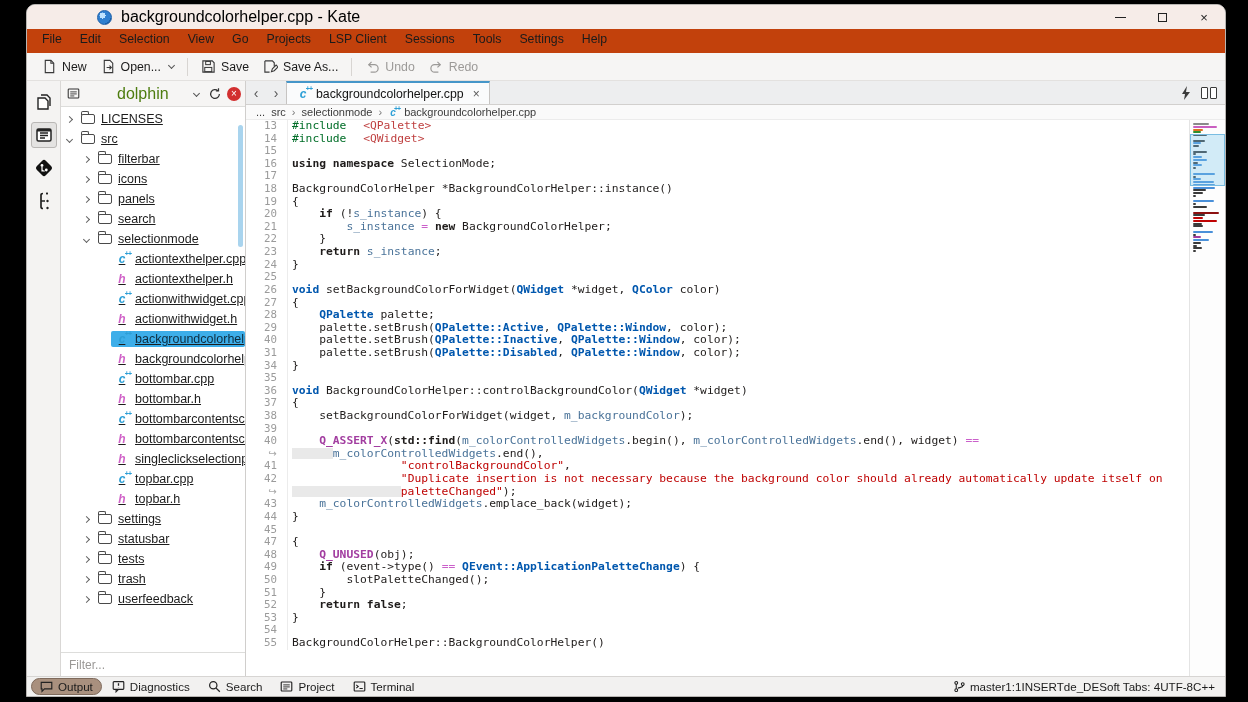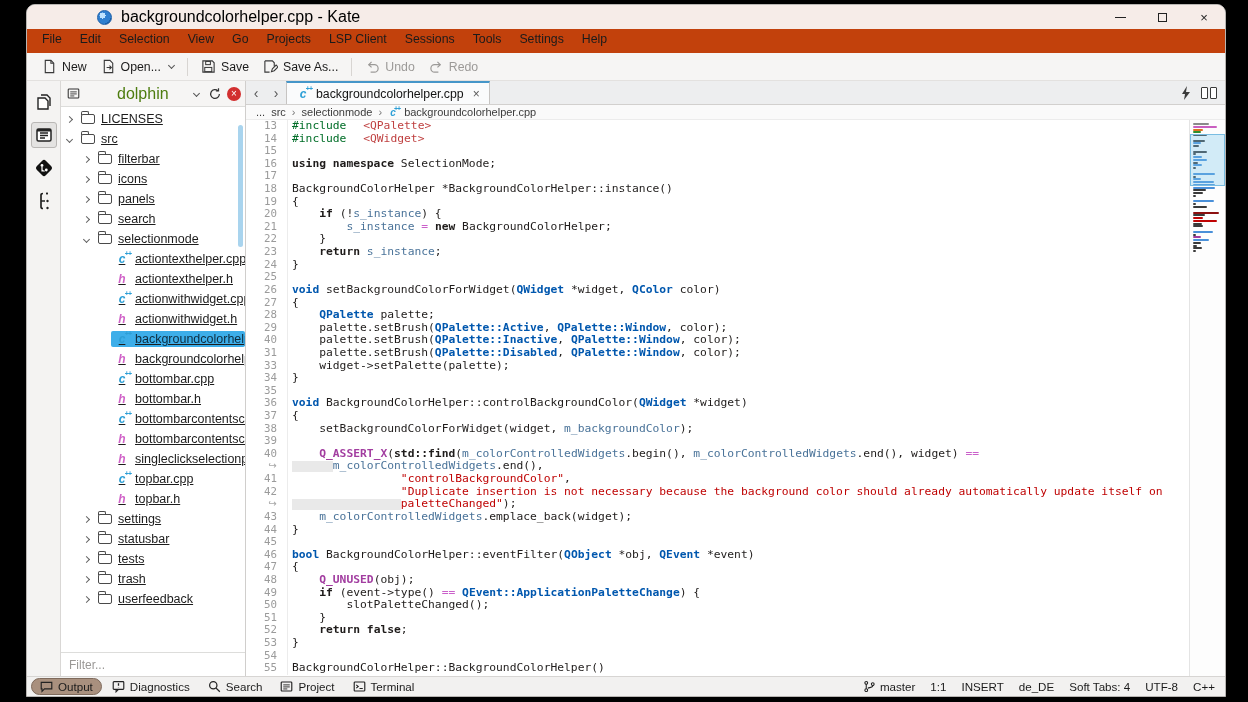--- a/index.html
+++ b/index.html
@@ -132,21 +132,21 @@
   .mview { position:absolute; left:0; right:0; top:14px; height:52px;
            background:rgba(125,200,238,.33); border:1px solid #79bde2; }
 
   
   .statusbar { height:20px; background:#f2f1f0; border-top:1px solid #d7d5d3;
                display:flex; align-items:center; padding:0 10px 0 4px; flex:0 0 auto;
                font-size:11.6px; color:#1b1b1b; }
   .bt-btn { display:flex; align-items:center; gap:5px; padding:1px 8px; border-radius:9px;
             margin-right:2px; }
   .bt-btn.active { background:#a9907e; border:1px solid #7e6a5c; }
-  .status-right { margin-left:auto; display:flex; align-items:center; gap:15px; }
+  .status-right { margin-left:auto; display:flex; align-items:center; }
   .status-seg { display:flex; align-items:center; gap:4px; }
   svg.ic { display:block; }
 </style>
 </head>
 <body>
 
 <div class="screen">
   <div class="window">
 
     <div class="titlebar">
@@ -599,24 +599,20 @@
               </div>
               <div class="crow">
                 <span class="cnum">40</span>
                 <span class="ctext"><span class="tk-p">    palette.setBrush(</span><span class="tk-t">QPalette::Inactive</span><span class="tk-p">, </span><span class="tk-t">QPalette::Window</span><span class="tk-p">, color);</span></span>
               </div>
               <div class="crow">
                 <span class="cnum">31</span>
                 <span class="ctext"><span class="tk-p">    palette.setBrush(</span><span class="tk-t">QPalette::Disabled</span><span class="tk-p">, </span><span class="tk-t">QPalette::Window</span><span class="tk-p">, color);</span></span>
               </div>
               <div class="crow">
-                <span class="cnum">33</span>
-                <span class="ctext"><span class="tk-p">    widget-&gt;setPalette(palette);</span></span>
-              </div>
-              <div class="crow">
                 <span class="cnum">34</span>
                 <span class="ctext"><span class="tk-p">}</span></span>
               </div>
               <div class="crow">
                 <span class="cnum">35</span>
                 <span class="ctext"></span>
               </div>
               <div class="crow">
                 <span class="cnum">36</span>
                 <span class="ctext"><span class="tk-t">void</span><span class="tk-p"> BackgroundColorHelper::controlBackgroundColor(</span><span class="tk-t">QWidget</span><span class="tk-p"> *widget)</span></span>
@@ -657,24 +653,20 @@
                 <span class="cnum">43</span>
                 <span class="ctext"><span class="tk-p">    </span><span class="tk-v">m_colorControlledWidgets</span><span class="tk-p">.emplace_back(widget);</span></span>
               </div>
               <div class="crow">
                 <span class="cnum">44</span>
                 <span class="ctext"><span class="tk-p">}</span></span>
               </div>
               <div class="crow">
                 <span class="cnum">45</span>
                 <span class="ctext"></span>
-              </div>
-              <div class="crow">
-                <span class="cnum">46</span>
-                <span class="ctext"><span class="tk-t">bool</span><span class="tk-p"> BackgroundColorHelper::eventFilter(</span><span class="tk-t">QObject</span><span class="tk-p"> *obj, </span><span class="tk-t">QEvent</span><span class="tk-p"> *event)</span></span>
               </div>
               <div class="crow">
                 <span class="cnum">47</span>
                 <span class="ctext"><span class="tk-p">{</span></span>
               </div>
               <div class="crow">
                 <span class="cnum">48</span>
                 <span class="ctext"><span class="tk-p">    </span><span class="tk-m">Q_UNUSED</span><span class="tk-p">(obj);</span></span>
               </div>
               <div class="crow">

